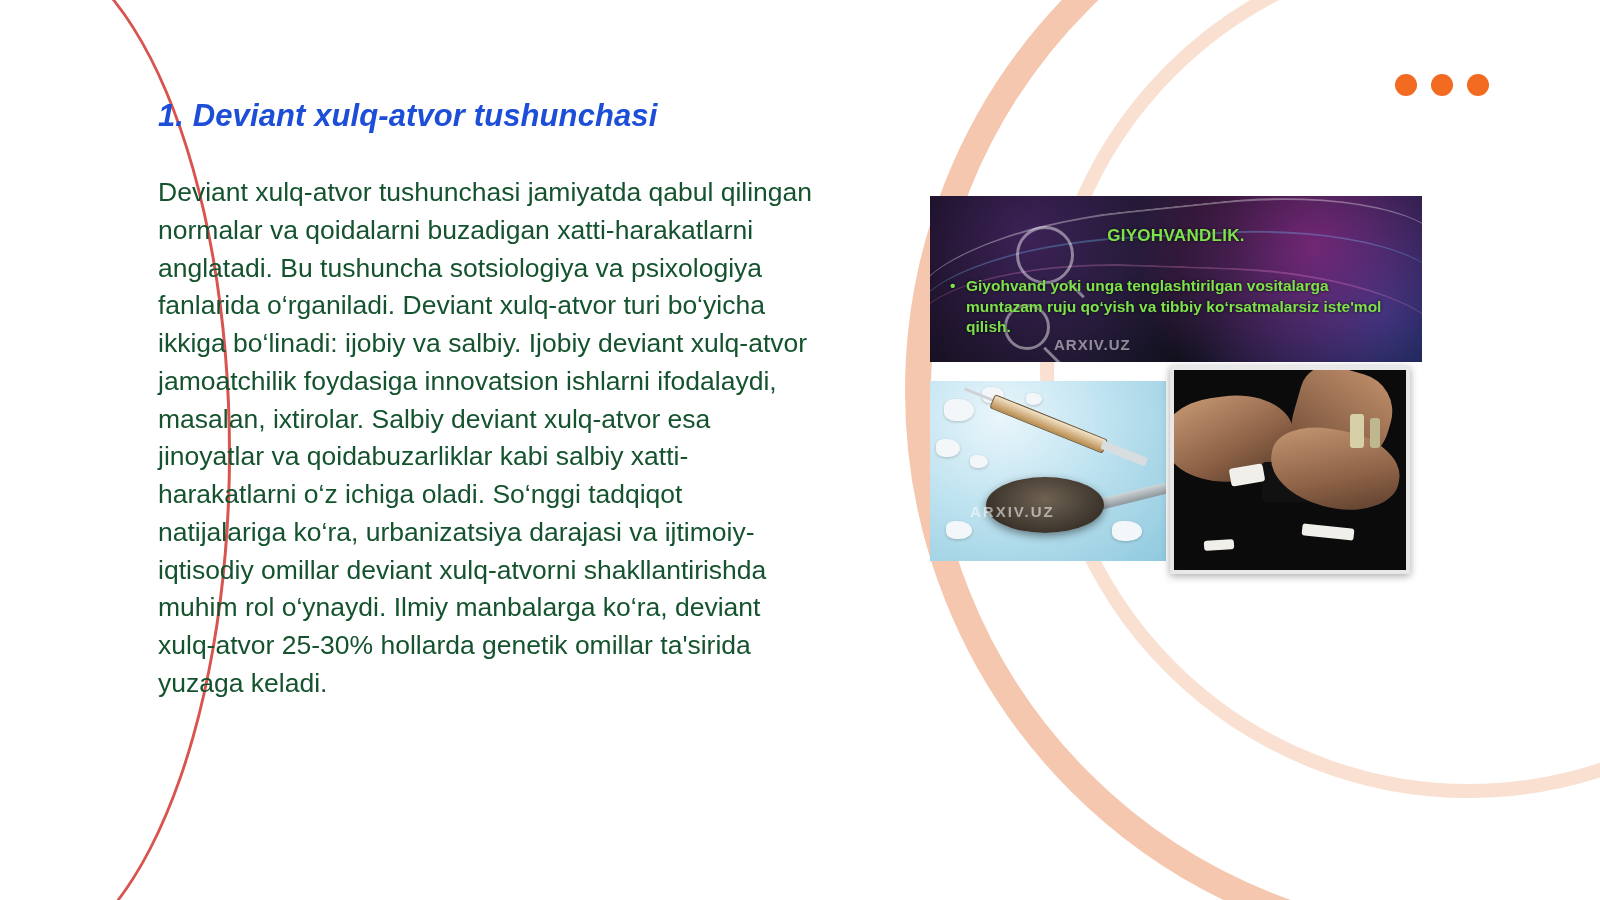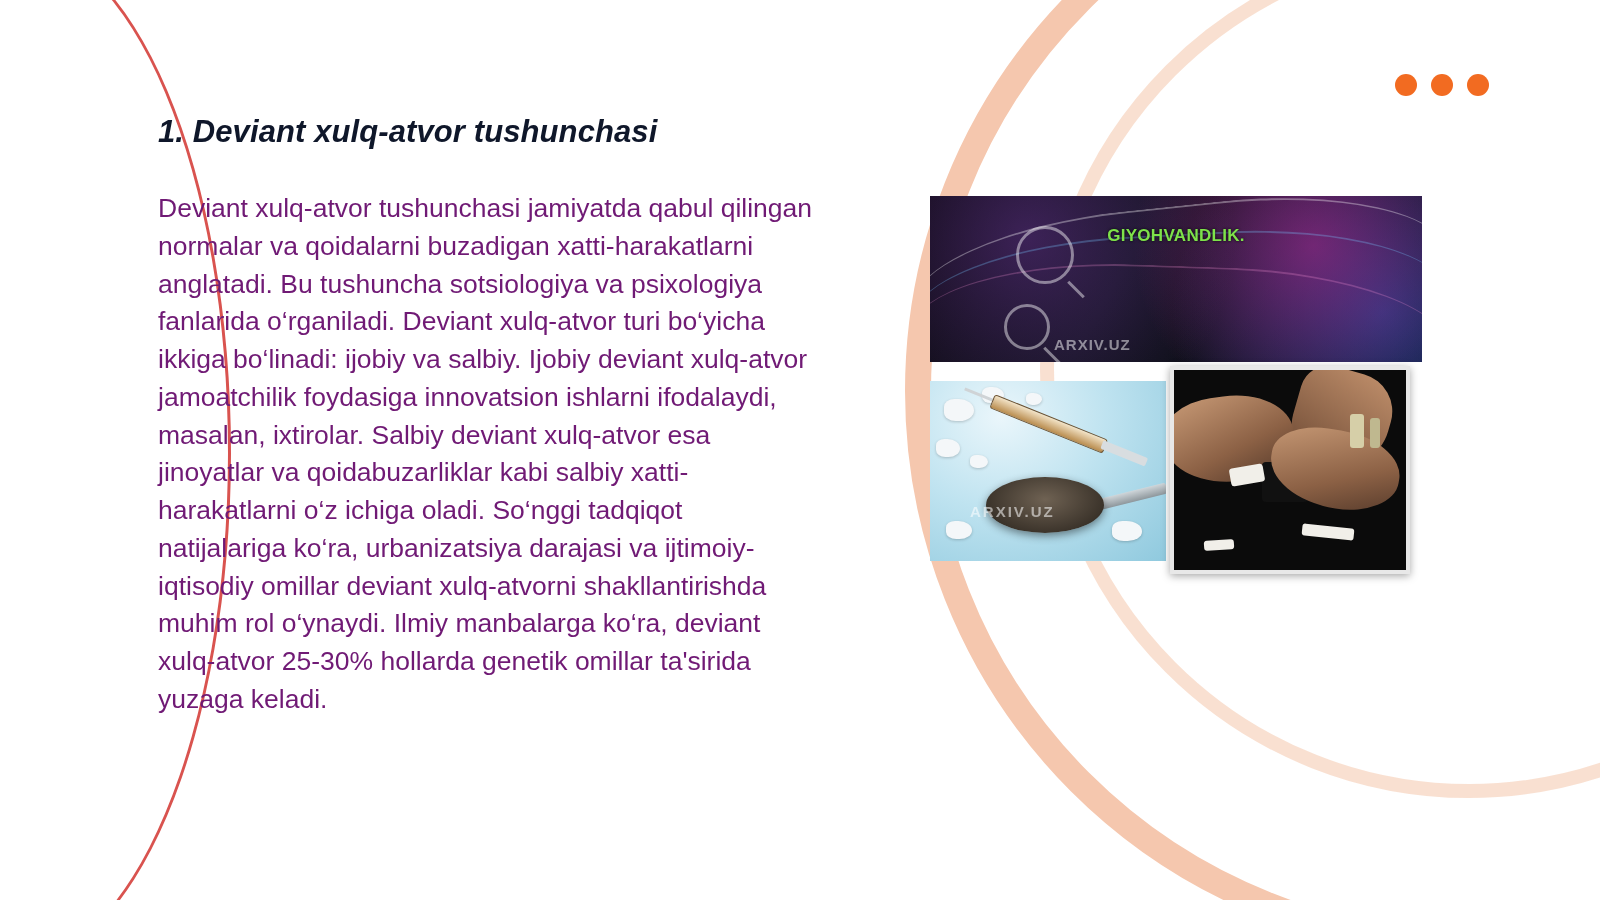--- a/index.html
+++ b/index.html
@@ -76,28 +76,28 @@
   .text-col {
     position: absolute;
     left: 158px;
     top: 98px;
     width: 660px;
   }
   .slide-title {
     font-size: 31px;
     font-weight: bold;
     font-style: italic;
-    color: #0f172a;
-    margin: 16px 0 40px 0;
+    color: #1d4ed8;
+    margin: 0 0 40px 0;
     letter-spacing: .1px;
   }
   .body-text {
     font-size: 26.5px;
     line-height: 1.425;
-    color: #701a75;
+    color: #14532d;
     margin: 0;
     width: 655px;
   }
 
   
   .img-cluster {
     position: absolute;
     left: 930px;
     top: 196px;
     width: 492px;
@@ -369,20 +369,21 @@
   <div class="img-cluster">
 
     <div class="img-banner">
       <div class="banner-swoosh"></div>
       <div class="banner-swoosh s2"></div>
       <div class="banner-swoosh s3"></div>
       <div class="wm-magnifier wm-1"></div>
       <div class="wm-magnifier wm-2"></div>
       <div class="wm-text">ARXIV.UZ</div>
       <div class="banner-title">GIYOHVANDLIK.</div>
+      <div class="banner-bullet">Giyohvand yoki unga tenglashtirilgan vositalarga muntazam ruju qo‘yish va tibbiy ko‘rsatmalarsiz iste'mol qilish.</div>
     </div>
 
     <div class="img-spoon">
       <div class="powder p1"></div>
       <div class="powder p2"></div>
       <div class="powder p3"></div>
       <div class="powder p4"></div>
       <div class="powder p5"></div>
       <div class="powder p6"></div>
       <div class="powder p7"></div>

